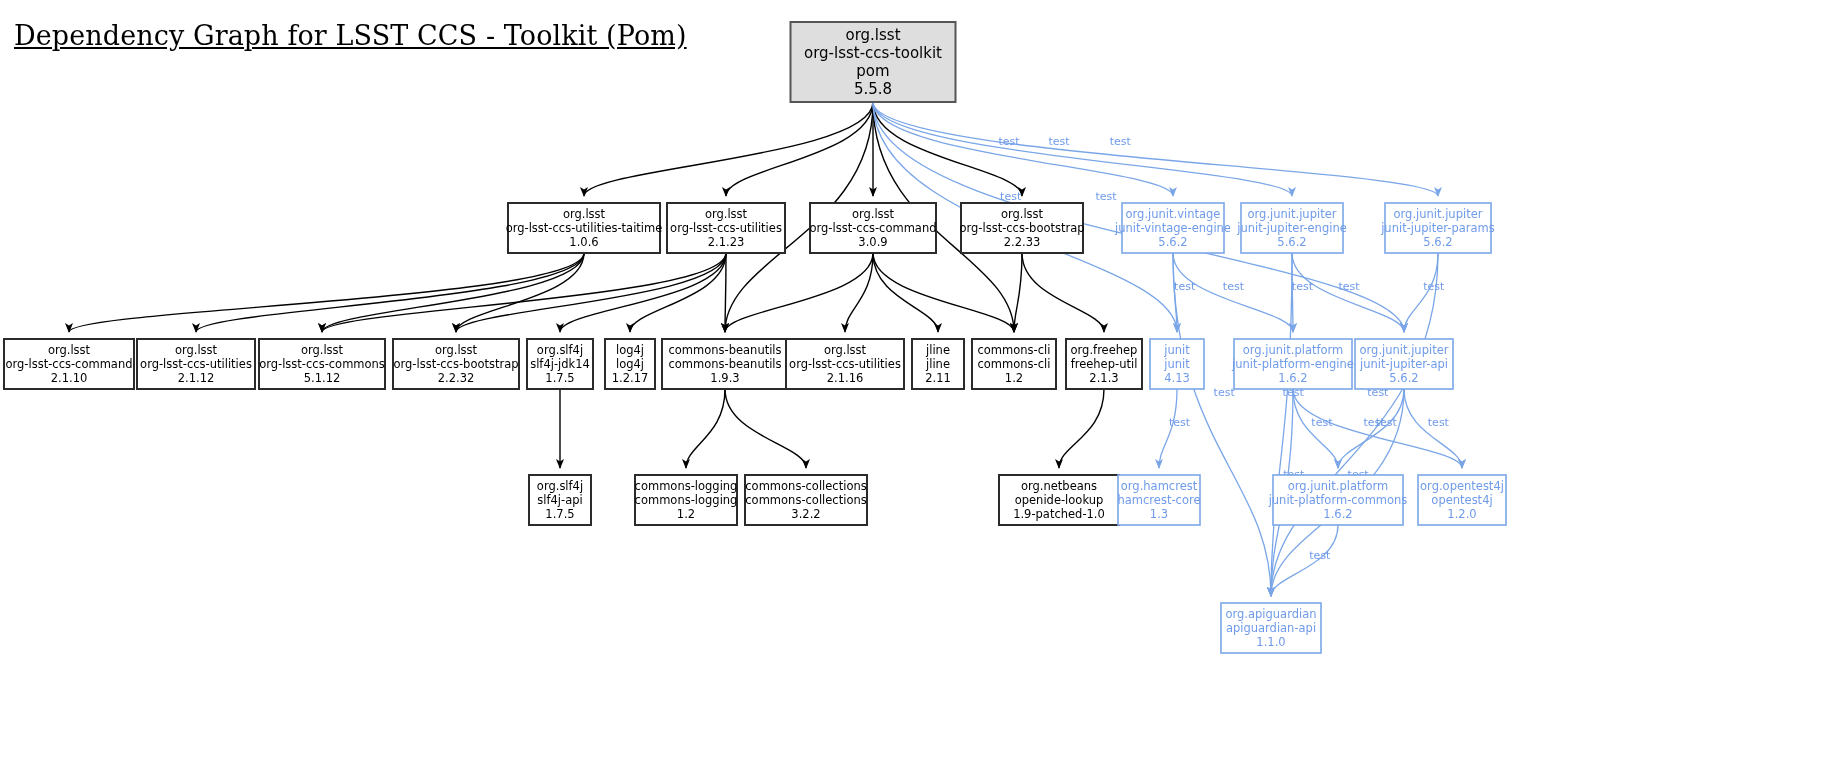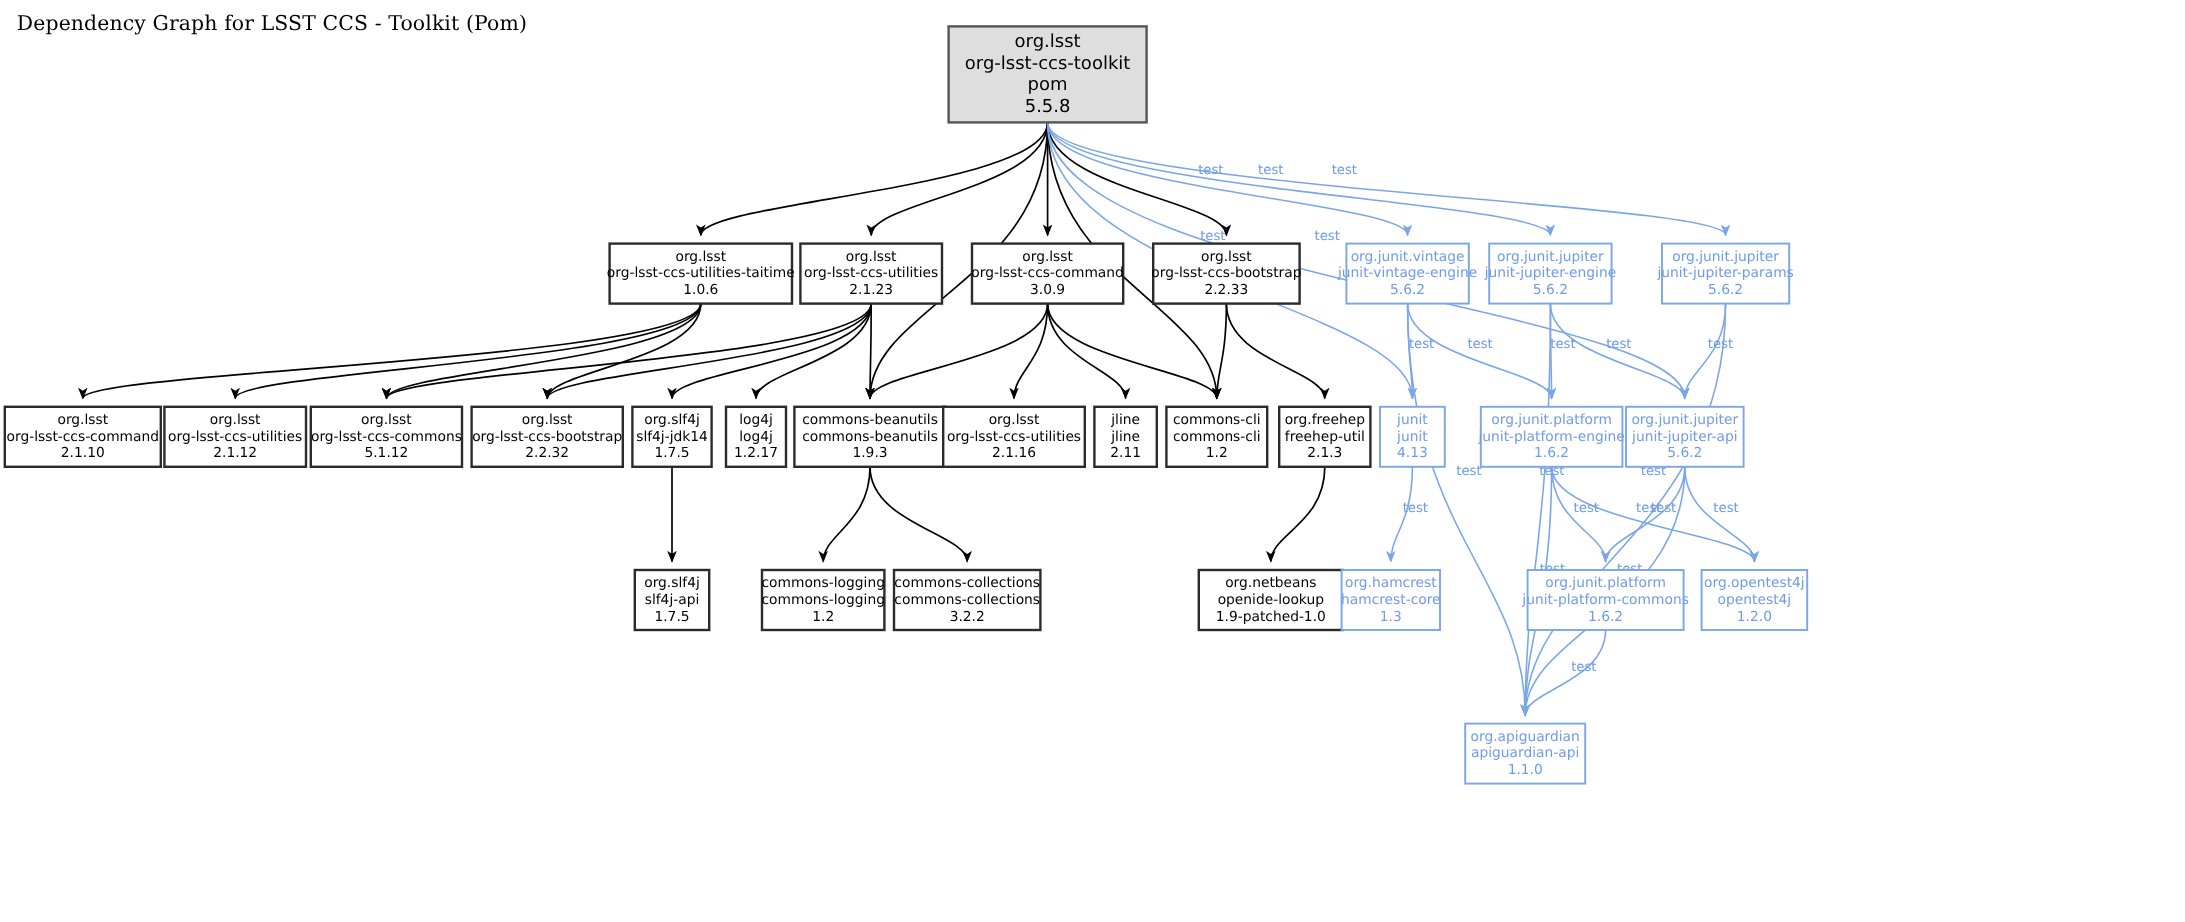--- a/index.html
+++ b/index.html
@@ -9,26 +9,27 @@
   }
   body {
     width: 1821px;
     height: 768px;
     overflow: hidden;
     font-family: "DejaVu Sans", sans-serif;
   }
   #page-title {
     position: absolute;
     left: 14px;
-    top: 10px;
+    top: 20px;
     font-family: "DejaVu Serif", serif;
-    font-size: 17px;
+    font-size: 27px;
     color: #000000;
     white-space: nowrap;
     letter-spacing: 0.1px;
+    text-decoration: underline;
   }
   #graph-canvas {
     position: absolute;
     left: 0;
     top: 0;
     width: 1821px;
     height: 768px;
   }
   .node-box {
     fill: #ffffff;

